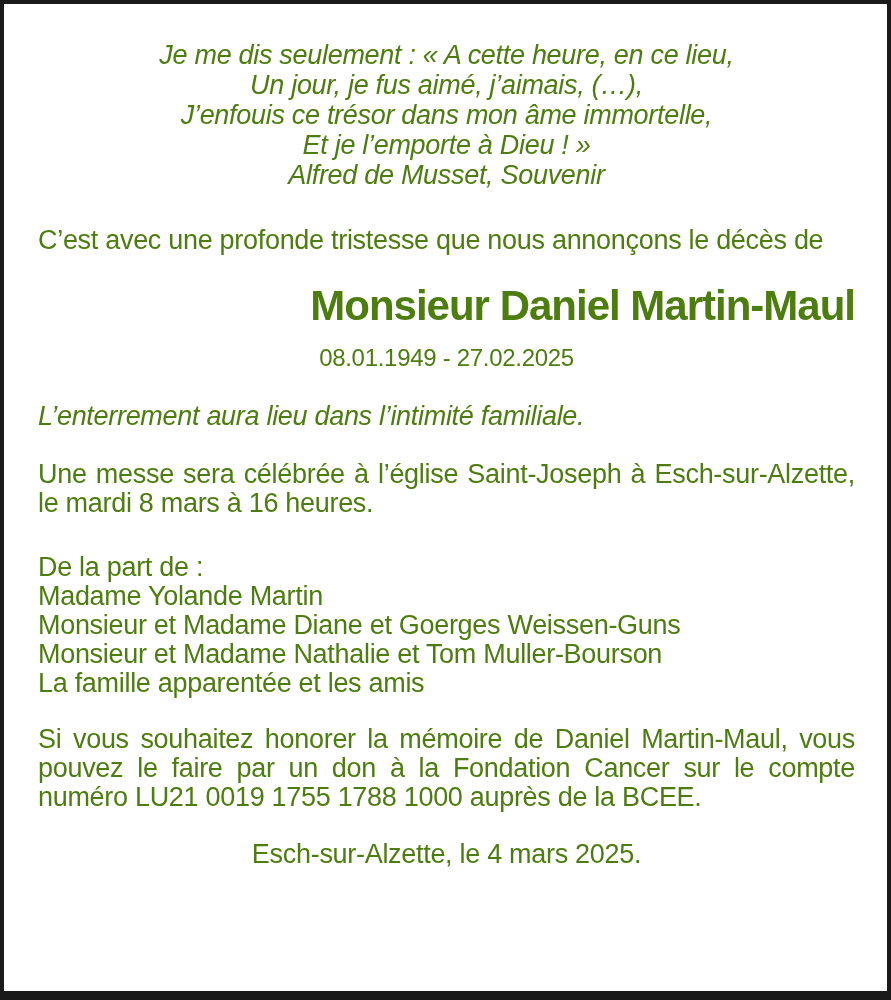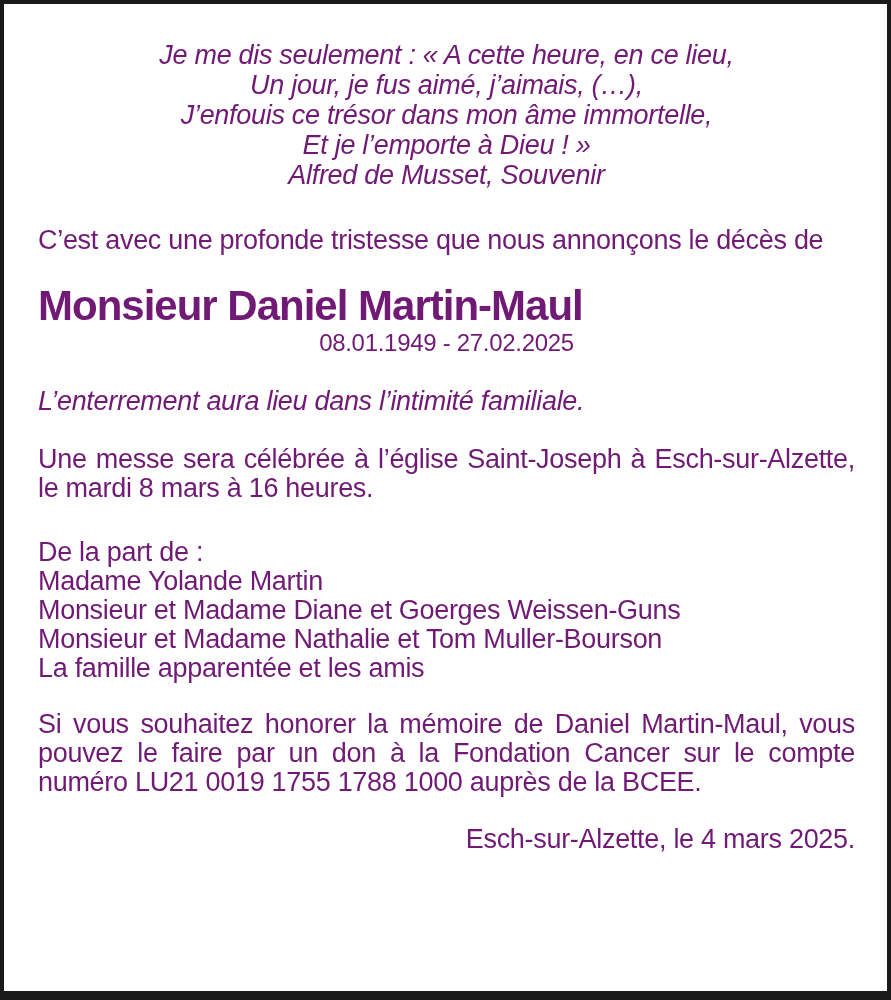--- a/index.html
+++ b/index.html
@@ -9,21 +9,21 @@
   }
   .page {
     position: relative;
     width: 891px;
     height: 1000px;
     box-sizing: border-box;
     background: #ffffff;
     border: 4px solid #1a1a1a;
     border-bottom-width: 9px;
     font-family: "Liberation Sans", sans-serif;
-    color: #701a75;
+    color: #4d7c0f;
     overflow: hidden;
   }
   .content {
     box-sizing: border-box;
     padding: 0 32px 0 34px;
   }
   
   .quote {
     margin-top: 36px;
     text-align: center;
@@ -35,45 +35,46 @@
   
   .intro {
     margin-top: 36px;
     text-align: justify;
     font-size: 27px;
     line-height: 29px;
     letter-spacing: -0.3px;
   }
   .deceased-name {
     margin-top: 20px;
-    text-align: left;
+    text-align: right;
     font-size: 42px;
     line-height: 48px;
     font-weight: bold;
     letter-spacing: -1px;
   }
   .life-dates {
+    margin-top: 15px;
     text-align: center;
     font-size: 24px;
     line-height: 26px;
     letter-spacing: -0.3px;
   }
   
   .para {
     font-size: 27px;
     line-height: 29px;
     letter-spacing: -0.3px;
     text-align: justify;
   }
   .burial   { margin-top: 31px; font-style: italic; }
   .mass     { margin-top: 29px; }
   .family   { margin-top: 35px; text-align: left; }
   .family-line { display: block; }
   .donation { }
-  .closing  { margin-top: 28px; text-align: right; }
+  .closing  { margin-top: 28px; text-align: center; }
 </style>
 </head>
 <body>
 
 <div class="page">
   <div class="content">
 
     <div class="quote">
       
     

